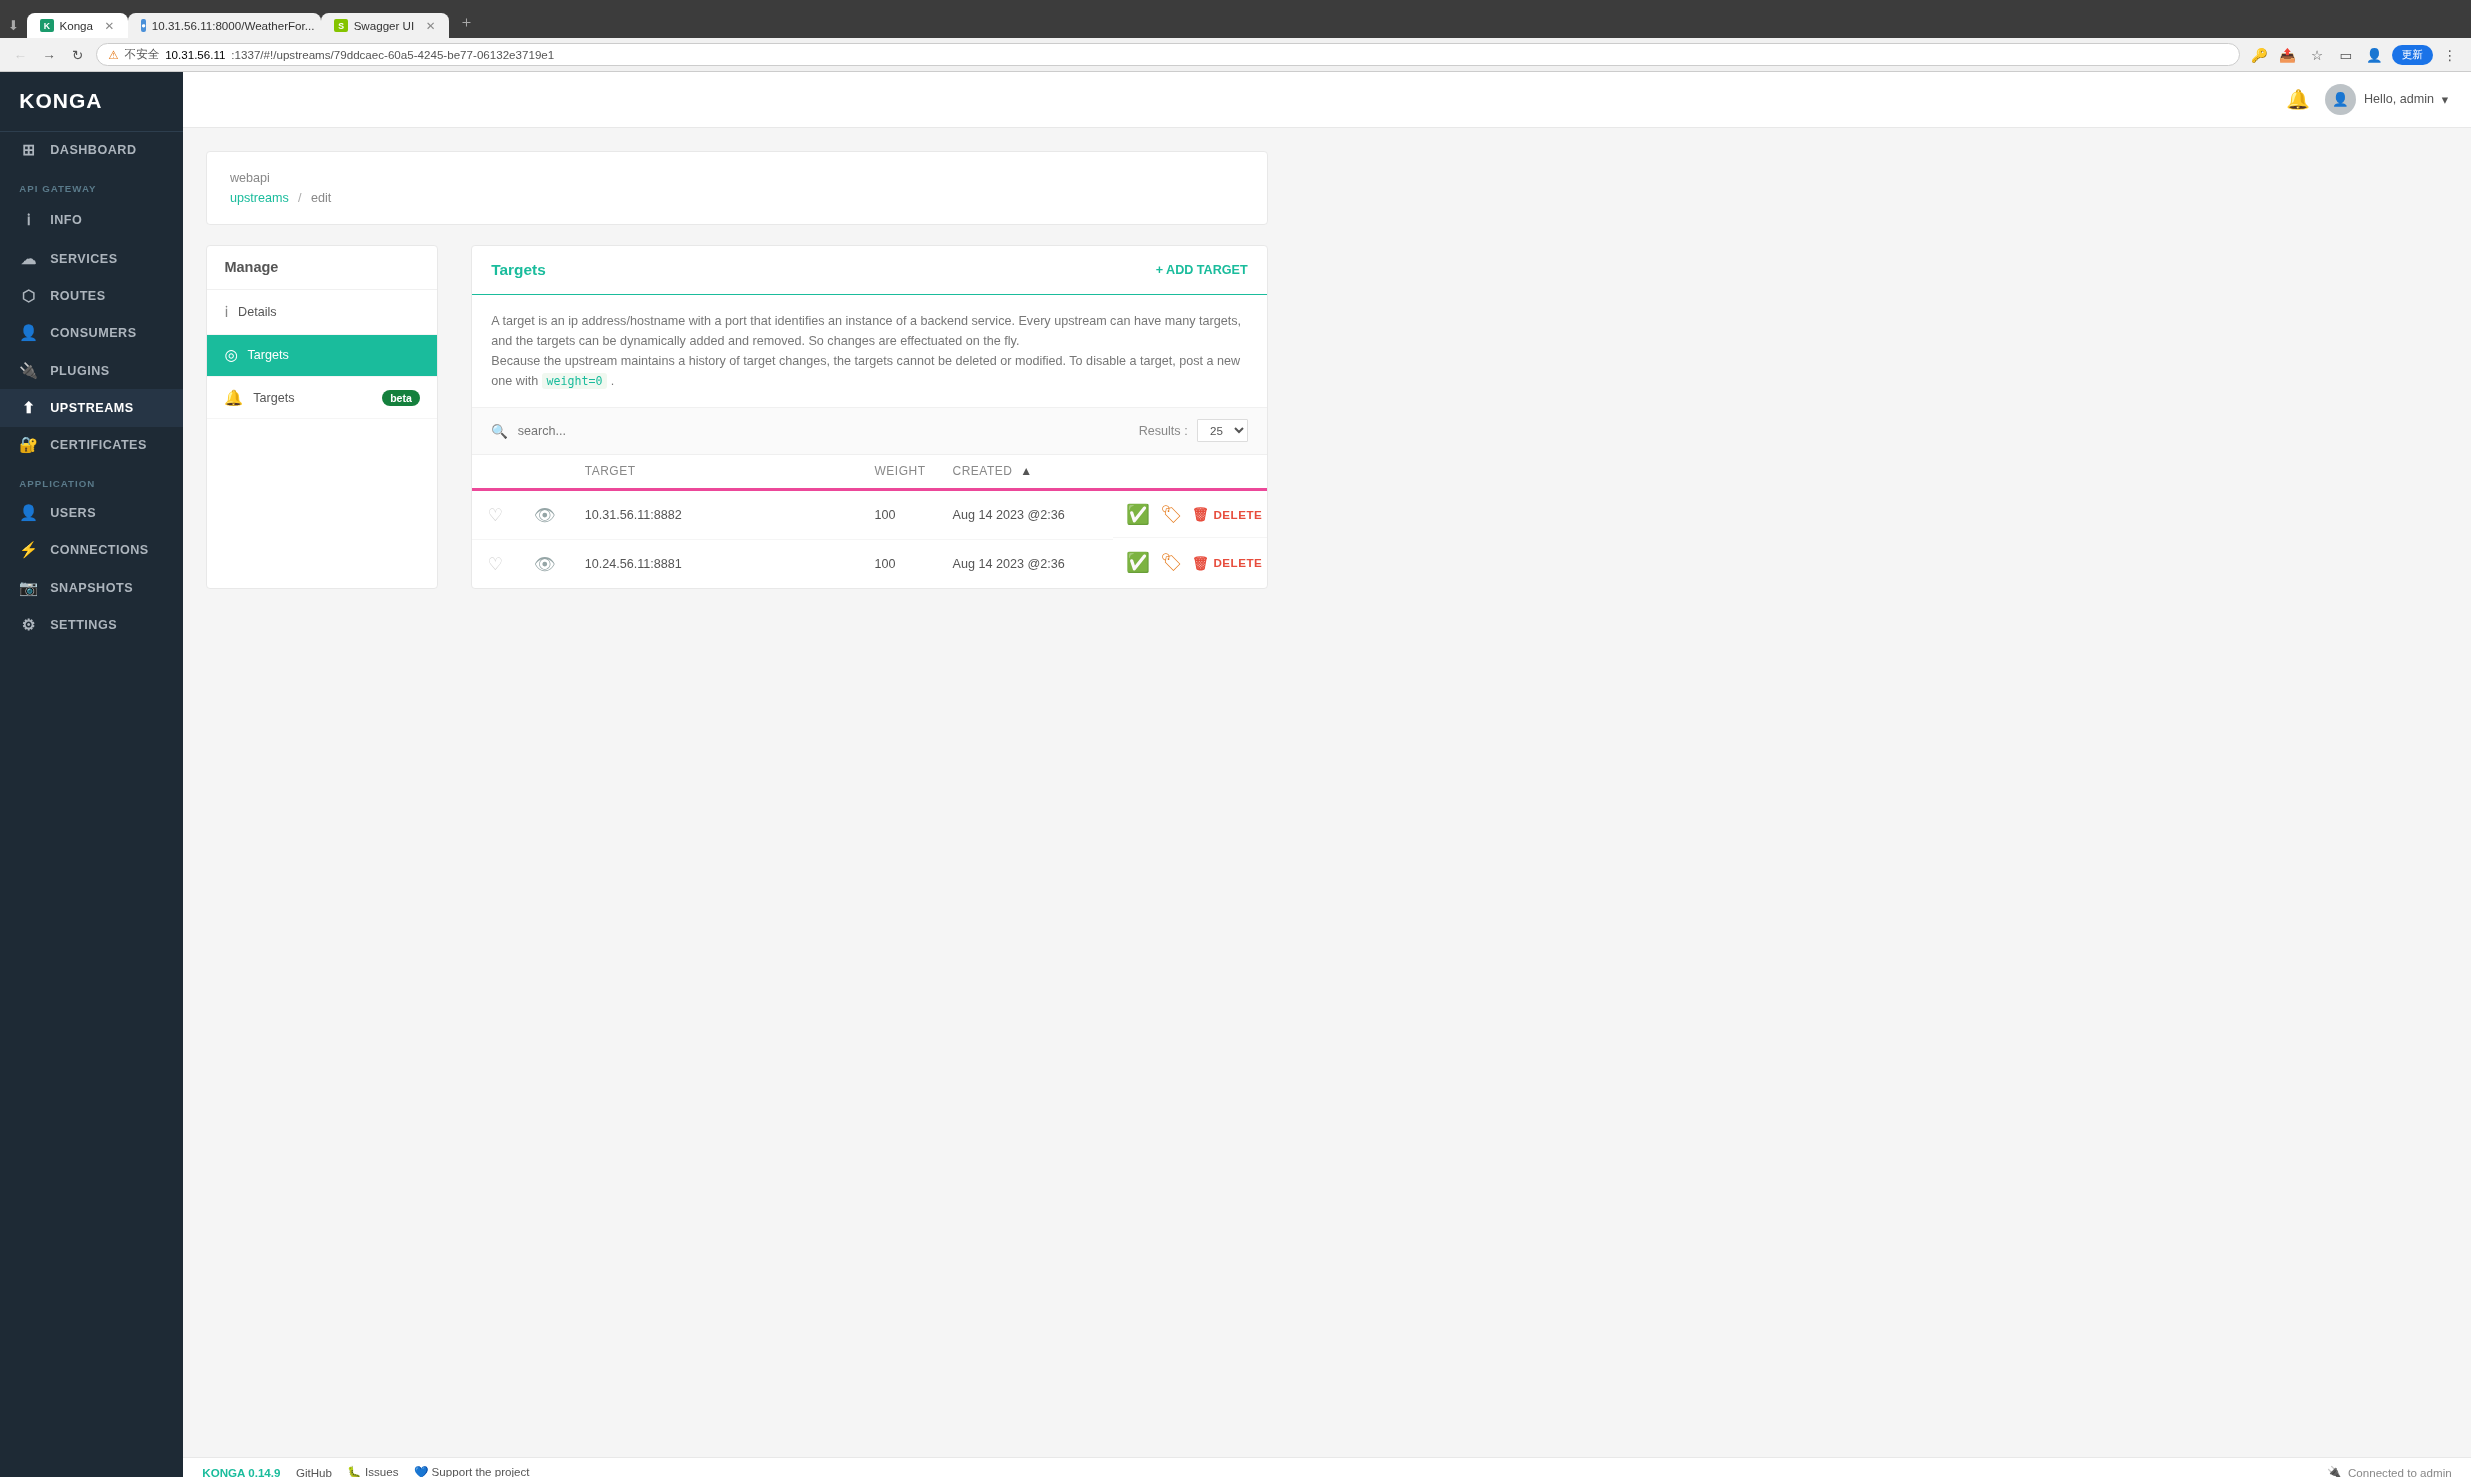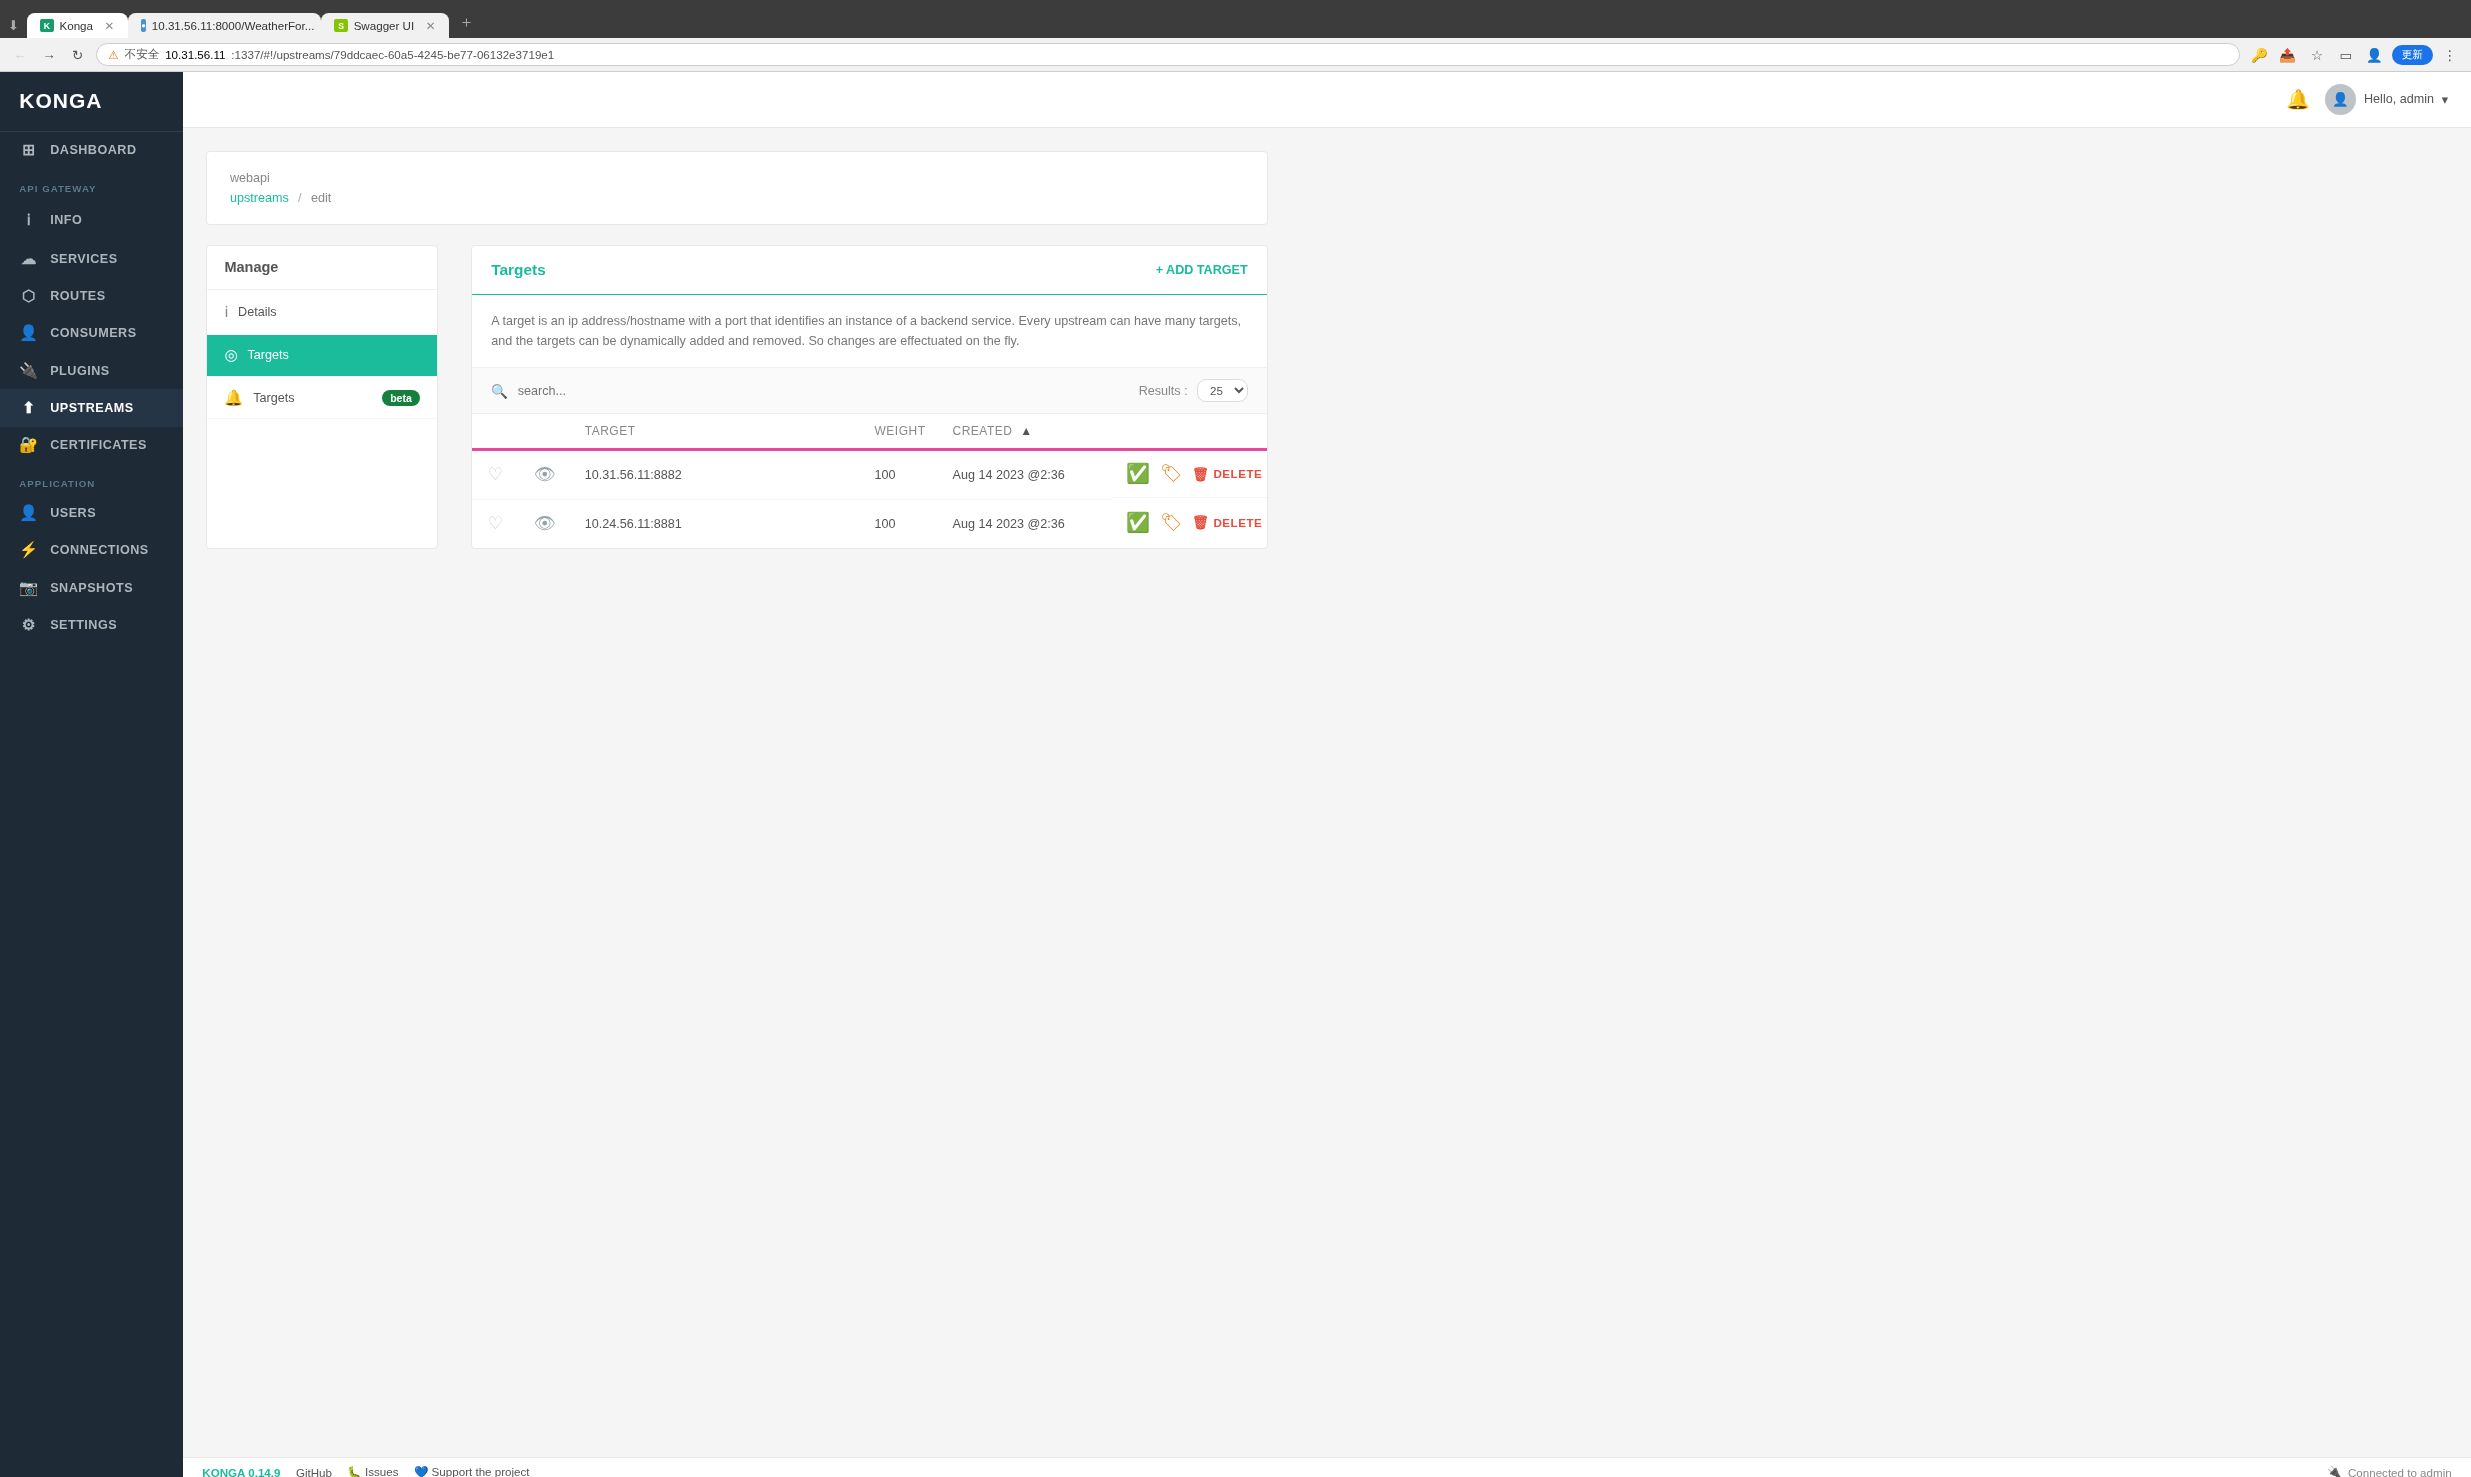--- a/index.html
+++ b/index.html
@@ -69,21 +69,21 @@
     .targets-panel { flex: 1; background: white; border: 1px solid #e8e8e8; border-radius: 3.9px; }
     .targets-header { display: flex; align-items: center; justify-content: space-between; padding: 15.4px 19.3px; border-bottom: 1.9px solid #1abc9c; }
     .targets-title { font-size: 15.4px; font-weight: 600; color: #1abc9c; }
     .add-target-btn { color: #1abc9c; font-size: 12.6px; font-weight: 600; cursor: pointer; border: none; background: none; display: flex; align-items: center; gap: 3.9px; }
     .targets-description { padding: 15.4px 19.3px; font-size: 12.6px; color: #777; line-height: 1.6; border-bottom: 1px solid #f0f0f0; }
     .targets-description code { background: #f0f8f0; color: #1abc9c; padding: 1px 4.8px; border-radius: 2.9px; font-family: monospace; font-size: 11.6px; }
     .targets-search-bar { display: flex; align-items: center; padding: 11.6px 19.3px; gap: 9.7px; background: #fafafa; border-bottom: 1px solid #efefef; }
     .search-icon-wrap { color: #aaa; font-size: 13.5px; }
     .search-input { border: none; background: transparent; outline: none; font-size: 12.6px; color: #555; flex: 1; }
     .results-label { font-size: 12.6px; color: #888; margin-left: auto; white-space: nowrap; }
-    .results-select { border: 1px solid #ddd; border-radius: 9px; padding: 2.9px 7.7px; font-size: 11.6px; color: #555; background: white; cursor: pointer; }
+    .results-select { border: 1px solid #ddd; border-radius: 1px; padding: 2.9px 7.7px; font-size: 11.6px; color: #555; background: white; cursor: pointer; }
 
     
     .targets-table { width: 100%; border-collapse: collapse; }
     .targets-table th { padding: 9.7px 13.5px; font-size: 12px; font-weight: 400; color: #888; text-align: left; border-bottom: 3px solid #ec4899; text-transform: uppercase; letter-spacing: 0.5px; }
     .targets-table th.sortable { cursor: pointer; }
     .sort-arrow { margin-left: 3.9px; color: #555; }
     .targets-table td { padding: 11.6px 13.5px; font-size: 12.6px; color: #555; border-bottom: 1px solid #f5f5f5; vertical-align: middle; }
     .targets-table tr:last-child td { border-bottom: none; }
     .col-fav { width: 39px; }
     .col-eye { width: 39px; }
@@ -262,20 +262,25 @@
           </div>
 
           <div class="targets-panel">
             <div class="targets-header">
               <span class="targets-title">Targets</span>
               <button class="add-target-btn">+ ADD TARGET</button>
             </div>
 
             <div class="targets-description">
               <p>A target is an ip address/hostname with a port that identifies an instance of a backend service. Every upstream can have many targets, and the targets can be dynamically added and removed. So changes are effectuated on the fly.</p>
+              <p>
+                <span>Because the upstream maintains a history of target changes, the targets cannot be deleted or modified. To disable a target, post a new one with</span>
+                <code>weight=0</code>
+                <span>.</span>
+              </p>
             </div>
 
             <div class="targets-search-bar">
               <span class="search-icon-wrap">🔍</span>
               <input class="search-input" type="text" placeholder="search..." style="">
               <span class="results-label">
                 <span>Results :</span>
               </span>
               <select class="results-select">
                 <option>25</option>

